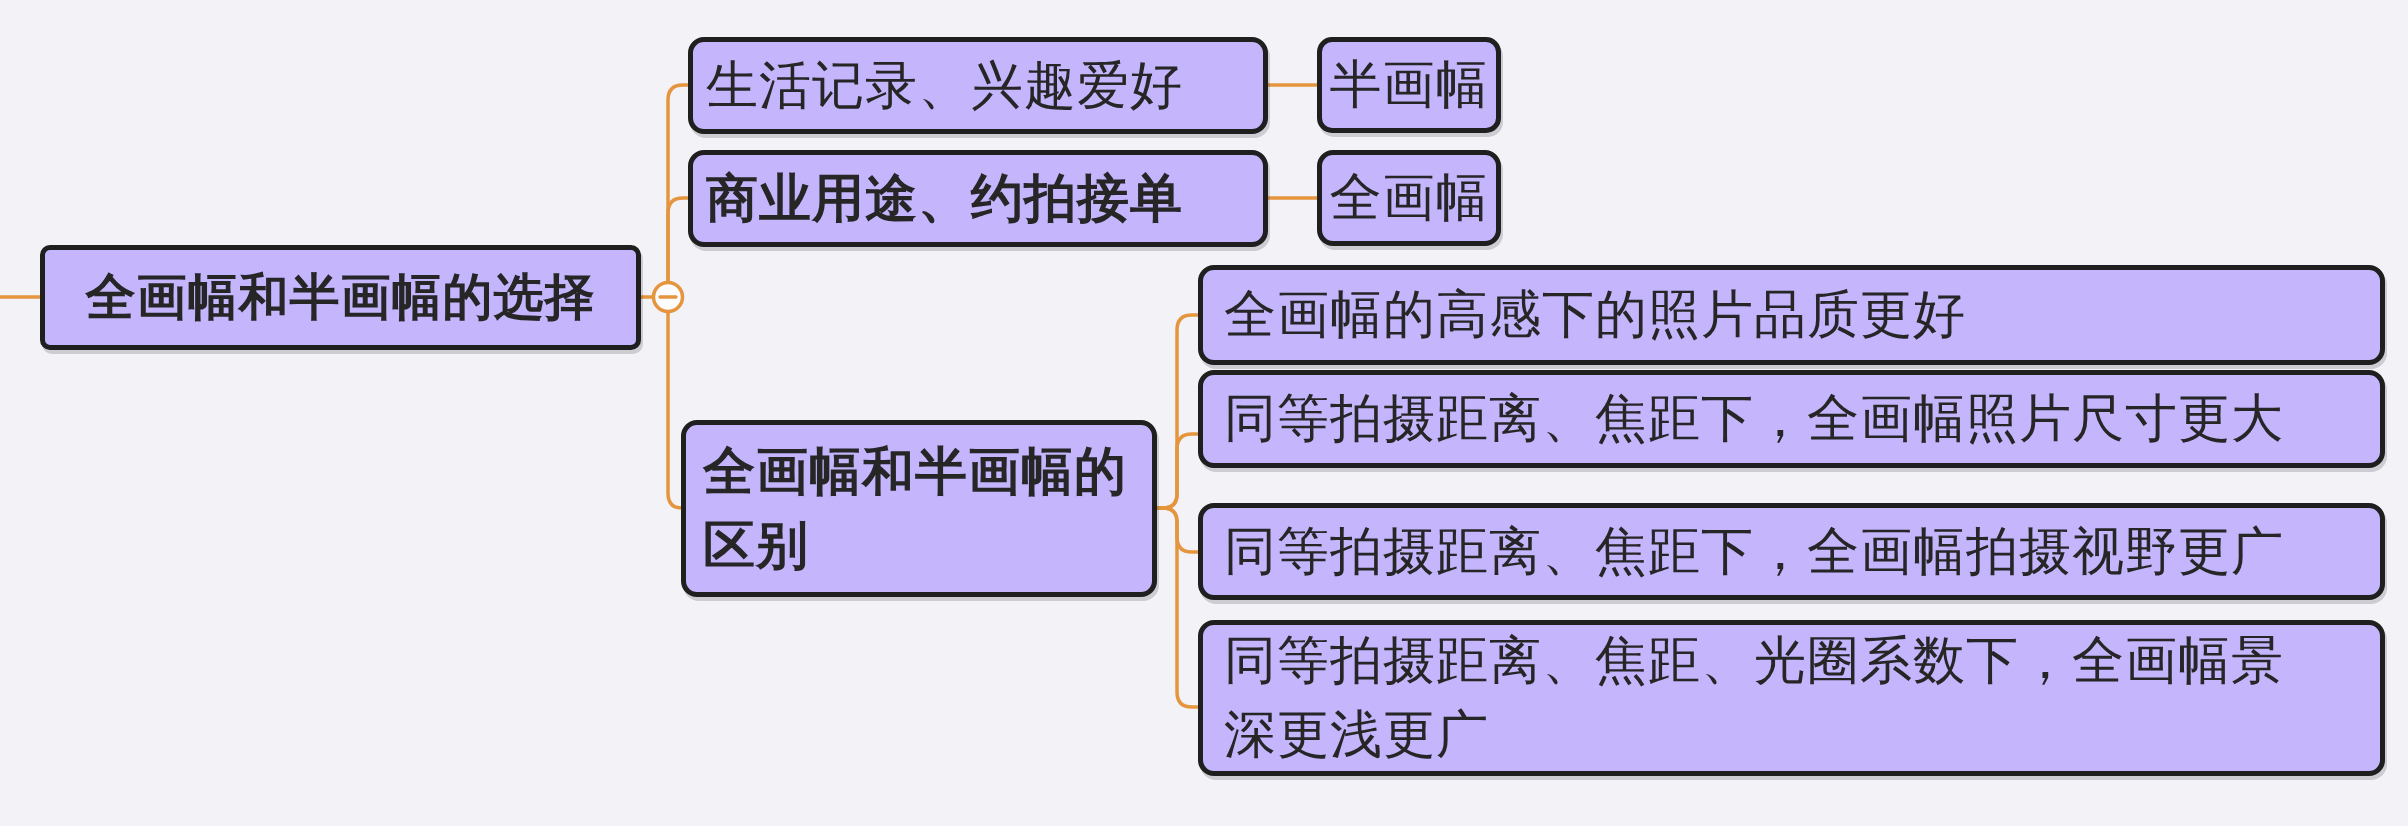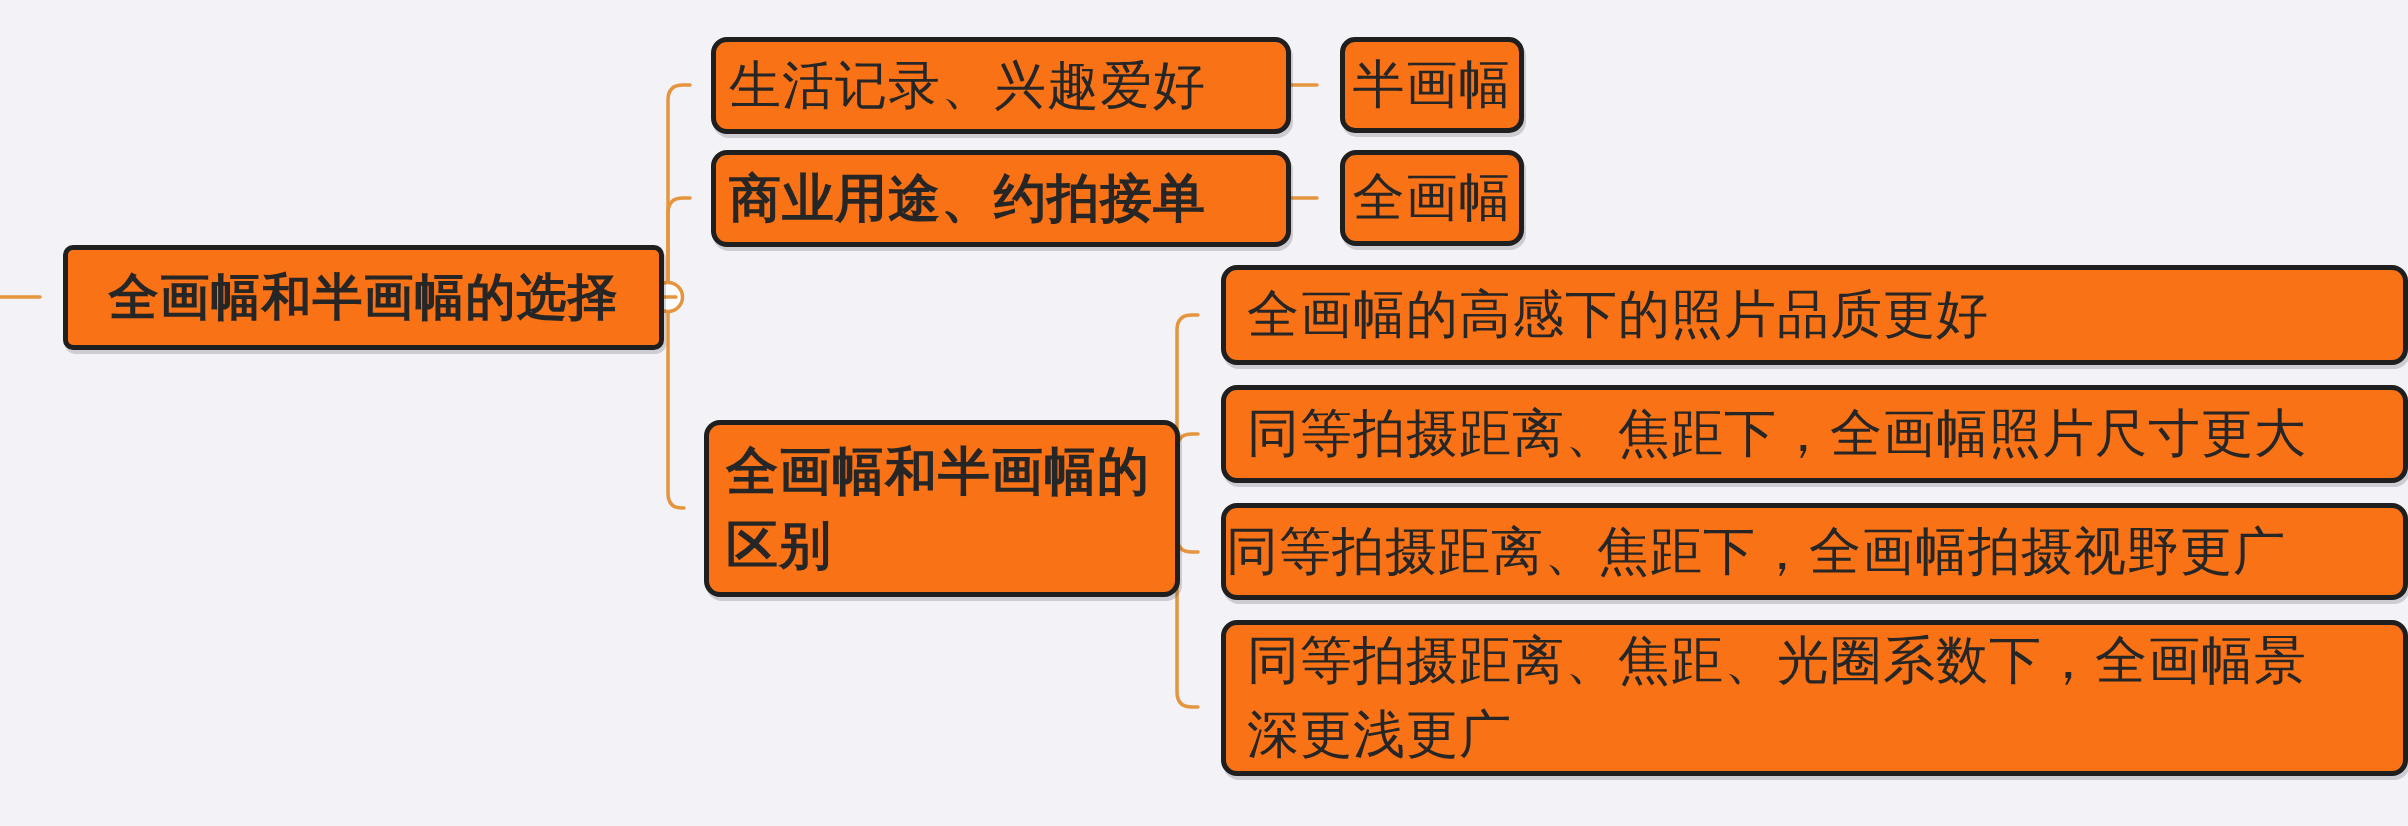--- a/index.html
+++ b/index.html
@@ -12,48 +12,47 @@
     overflow: hidden;
   }
   .links {
     position: absolute;
     inset: 0;
     z-index: 0;
   }
   .node {
     position: absolute;
     box-sizing: border-box;
-    background: #f97316;
+    background: #c4b5fd;
     border: 5px solid #1f1f1f;
     border-radius: 16px;
     box-shadow: 2px 4px 0 rgba(70,70,80,0.22);
     color: #262626;
     font-size: 52px;
     line-height: 1.42;
     letter-spacing: 1px;
     display: flex;
     align-items: center;
     white-space: pre-wrap;
     z-index: 1;
-    margin-left: 23px;
   }
   .node.center { justify-content: center; }
   .node.left   { justify-content: flex-start; }
   .root {
     left: 40px; top: 245px; width: 601px; height: 105px;
     font-weight: bold; font-size: 50px; border-radius: 10px;
   }
   .branch-1 { left: 688px;  top: 37px;  width: 580px;  height: 97px;  padding-left: 13px; }
   .branch-2 { left: 688px;  top: 150px; width: 580px;  height: 97px;  padding-left: 13px; font-weight: bold; }
   .sub-1    { left: 1317px; top: 37px;  width: 184px;  height: 96px; border-radius: 15px; }
   .sub-2    { left: 1317px; top: 150px; width: 184px;  height: 96px; }
   .branch-3 { left: 681px;  top: 420px; width: 476px;  height: 177px; padding-left: 17px; font-weight: bold; }
   .leaf-1   { left: 1198px; top: 265px; width: 1187px; height: 100px; padding-left: 21px; }
-  .leaf-2   { left: 1198px; top: 385px; width: 1187px; height: 98px;  padding-left: 21px; }
-  .leaf-3   { left: 1198px; top: 503px; width: 1187px; height: 97px;  }
+  .leaf-2   { left: 1198px; top: 370px; width: 1187px; height: 98px;  padding-left: 21px; }
+  .leaf-3   { left: 1198px; top: 503px; width: 1187px; height: 97px;  padding-left: 21px; }
   .leaf-4   { left: 1198px; top: 620px; width: 1187px; height: 156px; padding-left: 21px; }
 </style>
 </head>
 <body>
 
 <div class="canvas">
 
   <svg class="links" width="2408" height="826" viewBox="0 0 2408 826" fill="none" stroke="#e5953e" stroke-width="3.5" stroke-linecap="round">
 
     <path d="M 0 297 H 40"></path>

